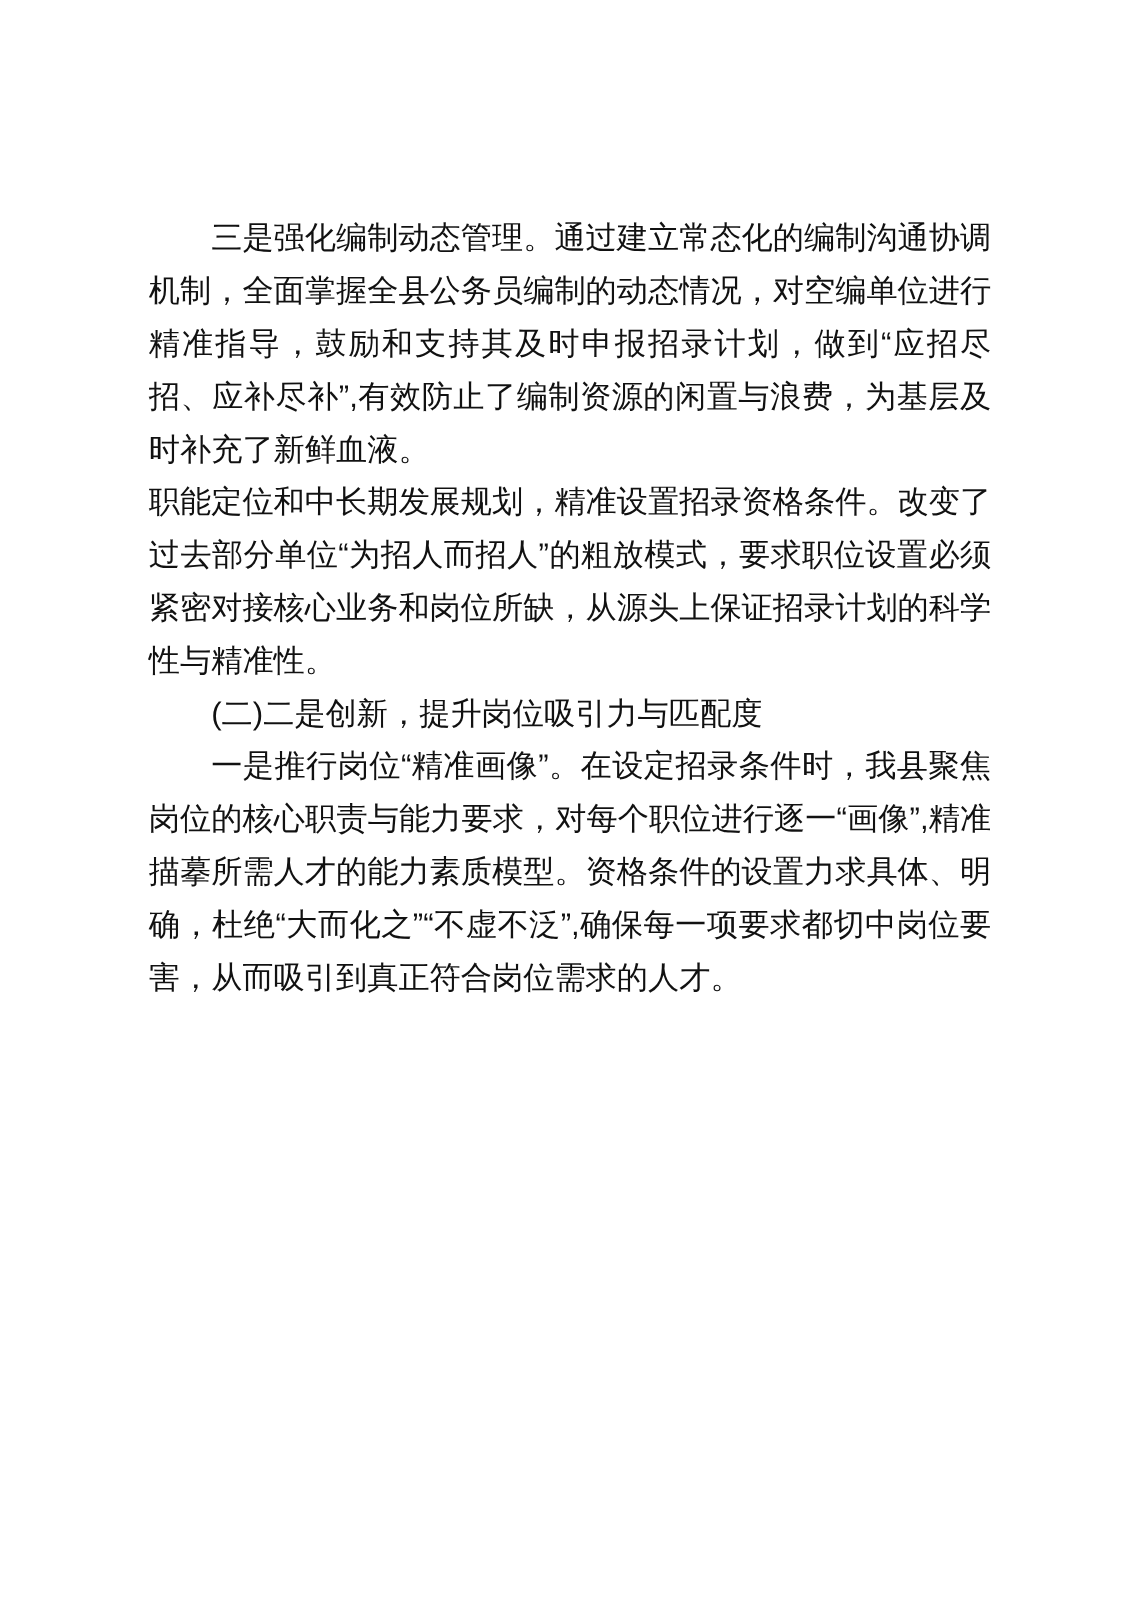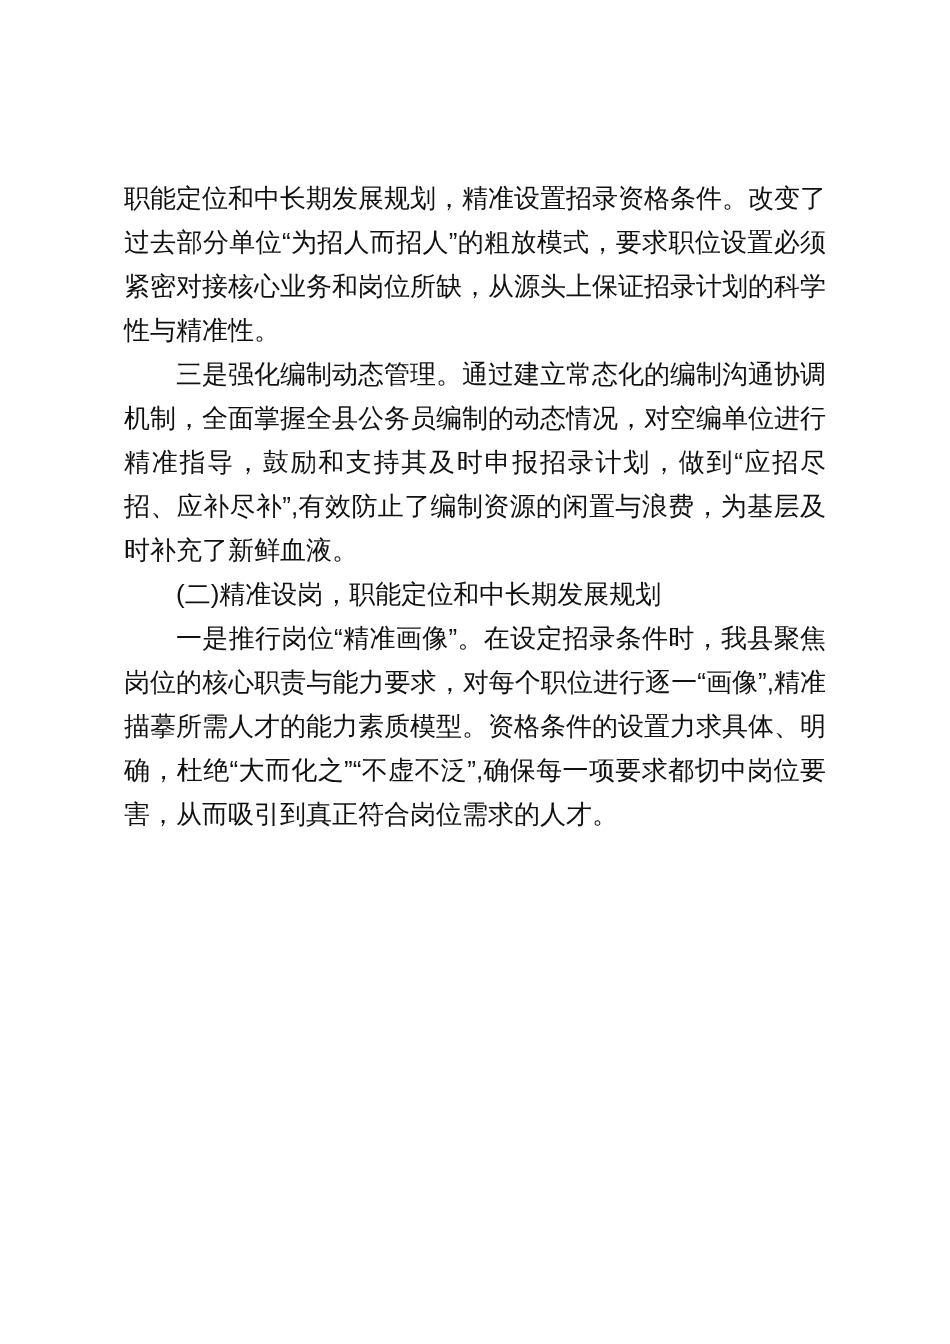--- a/index.html
+++ b/index.html
@@ -33,18 +33,18 @@
   }
   .para.indent {
     text-indent: 2em;
   }
 </style>
 </head>
 <body>
 
 <div class="page">
   <div class="content">
+    <p class="para indent">三是强化编制动态管理。通过建立常态化的编制沟通协调机制，全面掌握全县公务员编制的动态情况，对空编单位进行精准指导，鼓励和支持其及时申报招录计划，做到“应招尽招、应补尽补”,有效防止了编制资源的闲置与浪费，为基层及时补充了新鲜血液。</p>
     <p class="para">职能定位和中长期发展规划，精准设置招录资格条件。改变了过去部分单位“为招人而招人”的粗放模式，要求职位设置必须紧密对接核心业务和岗位所缺，从源头上保证招录计划的科学性与精准性。</p>
-    <p class="para indent">三是强化编制动态管理。通过建立常态化的编制沟通协调机制，全面掌握全县公务员编制的动态情况，对空编单位进行精准指导，鼓励和支持其及时申报招录计划，做到“应招尽招、应补尽补”,有效防止了编制资源的闲置与浪费，为基层及时补充了新鲜血液。</p>
-    <p class="para indent">(二)精准设岗，职能定位和中长期发展规划</p>
+    <p class="para indent">(二)二是创新，提升岗位吸引力与匹配度</p>
     <p class="para indent">一是推行岗位“精准画像”。在设定招录条件时，我县聚焦岗位的核心职责与能力要求，对每个职位进行逐一“画像”,精准描摹所需人才的能力素质模型。资格条件的设置力求具体、明确，杜绝“大而化之”“不虚不泛”,确保每一项要求都切中岗位要害，从而吸引到真正符合岗位需求的人才。</p>
   </div>
 </div>
 
 </body></html>

